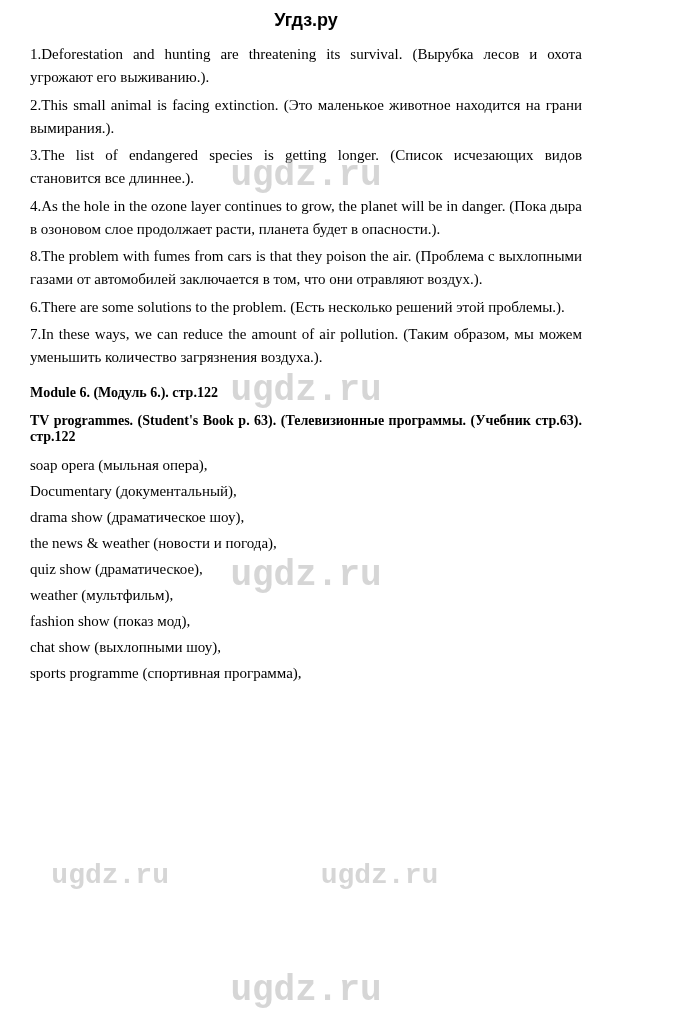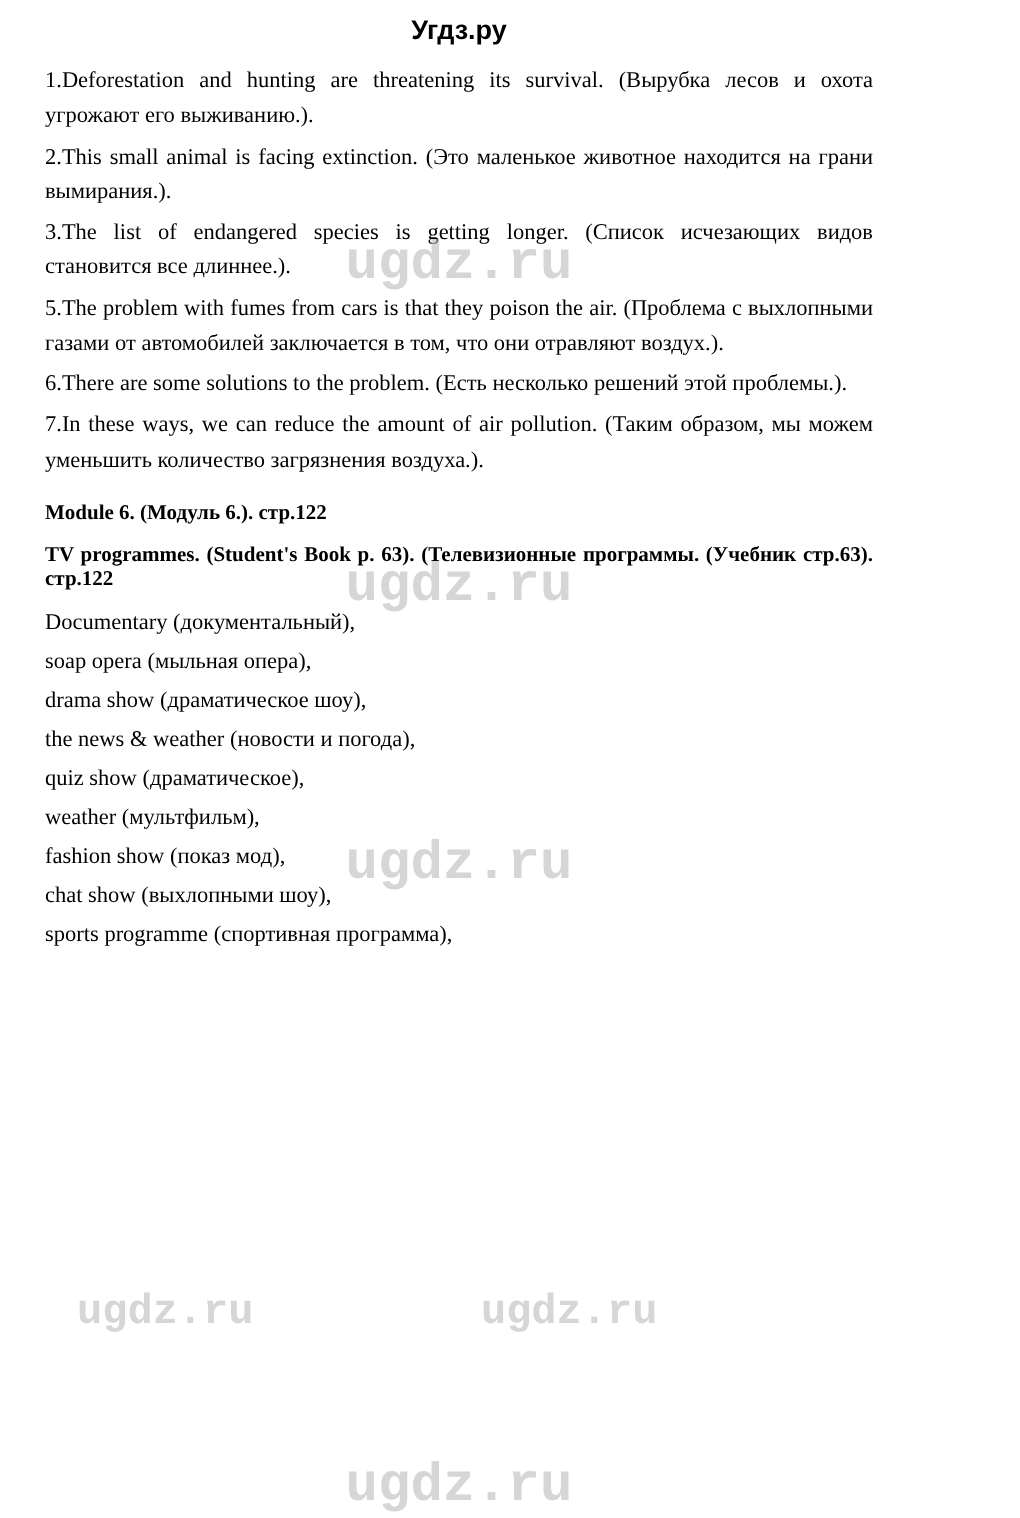--- a/index.html
+++ b/index.html
@@ -129,44 +129,47 @@
     </div>
 
     <div class="paragraph">
       <span>2.This small animal is facing extinction. (Это маленькое животное находится на грани вымирания.).</span>
     </div>
 
     <div class="paragraph">
       <span>3.The list of endangered species is getting longer. (Список исчезающих видов становится все длиннее.).</span>
     </div>
 
+    <div class="paragraph">
+      <span>4.As the hole in the ozone layer continues to grow, the planet will be in danger. (Пока дыра в озоновом слое продолжает расти, планета будет в опасности.).</span>
+    </div>
 
     <div class="paragraph">
-      <span>5.The problem with fumes from cars is that they poison the air. (Проблема с выхлопными газами от автомобилей заключается в том, что они отравляют воздух.).</span>
+      <span>8.The problem with fumes from cars is that they poison the air. (Проблема с выхлопными газами от автомобилей заключается в том, что они отравляют воздух.).</span>
     </div>
 
     <div class="paragraph">
       <span>6.There are some solutions to the problem. (Есть несколько решений этой проблемы.).</span>
     </div>
 
     <div class="paragraph">
       <span>7.In these ways, we can reduce the amount of air pollution. (Таким образом, мы можем уменьшить количество загрязнения воздуха.).</span>
     </div>
 
   </div>
 
   <div class="module-heading">Module 6. (Модуль 6.). стр.122</div>
 
   <div class="tv-heading">
     <span>TV  programmes. (Student's Book p. 63). (Телевизионные программы. (Учебник стр.63). стр.122</span>
   </div>
 
   <div class="tv-list">
+    <div class="list-item">soap opera (мыльная опера),</div>
     <div class="list-item">Documentary (документальный),</div>
-    <div class="list-item">soap opera (мыльная опера),</div>
     <div class="list-item">drama show (драматическое шоу),</div>
     <div class="list-item">the news &amp; weather (новости и погода),</div>
     <div class="list-item">quiz show (драматическое),</div>
     <div class="list-item">weather (мультфильм),</div>
     <div class="list-item">fashion show (показ мод),</div>
     <div class="list-item">chat show (выхлопными шоу),</div>
     <div class="list-item">sports programme (спортивная программа),</div>
   </div>
 
   <div class="watermark wm1">ugdz.ru</div>

